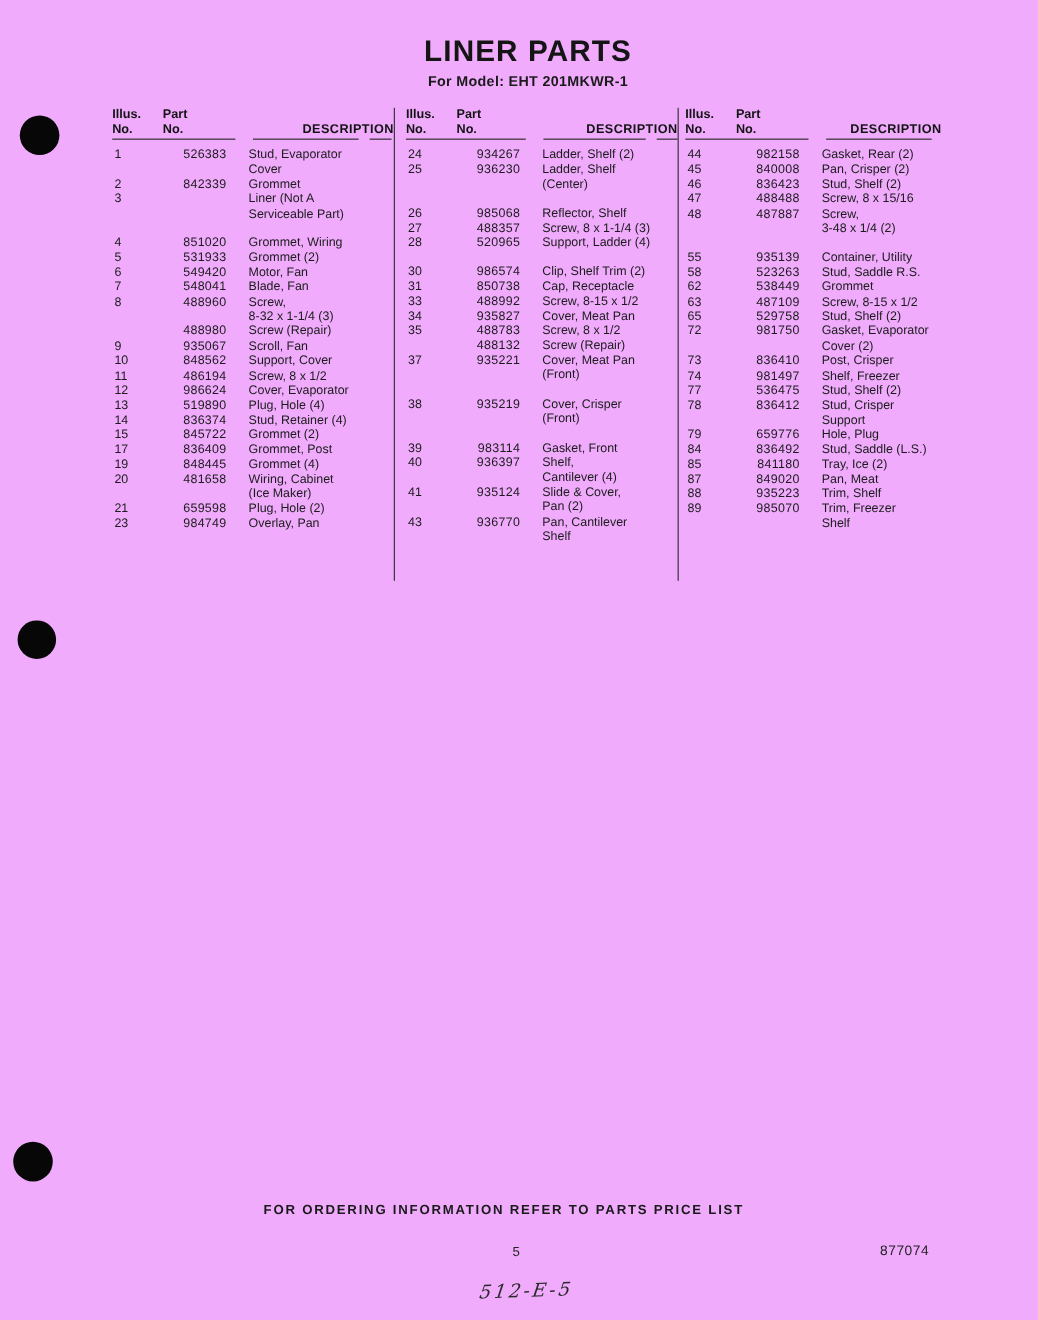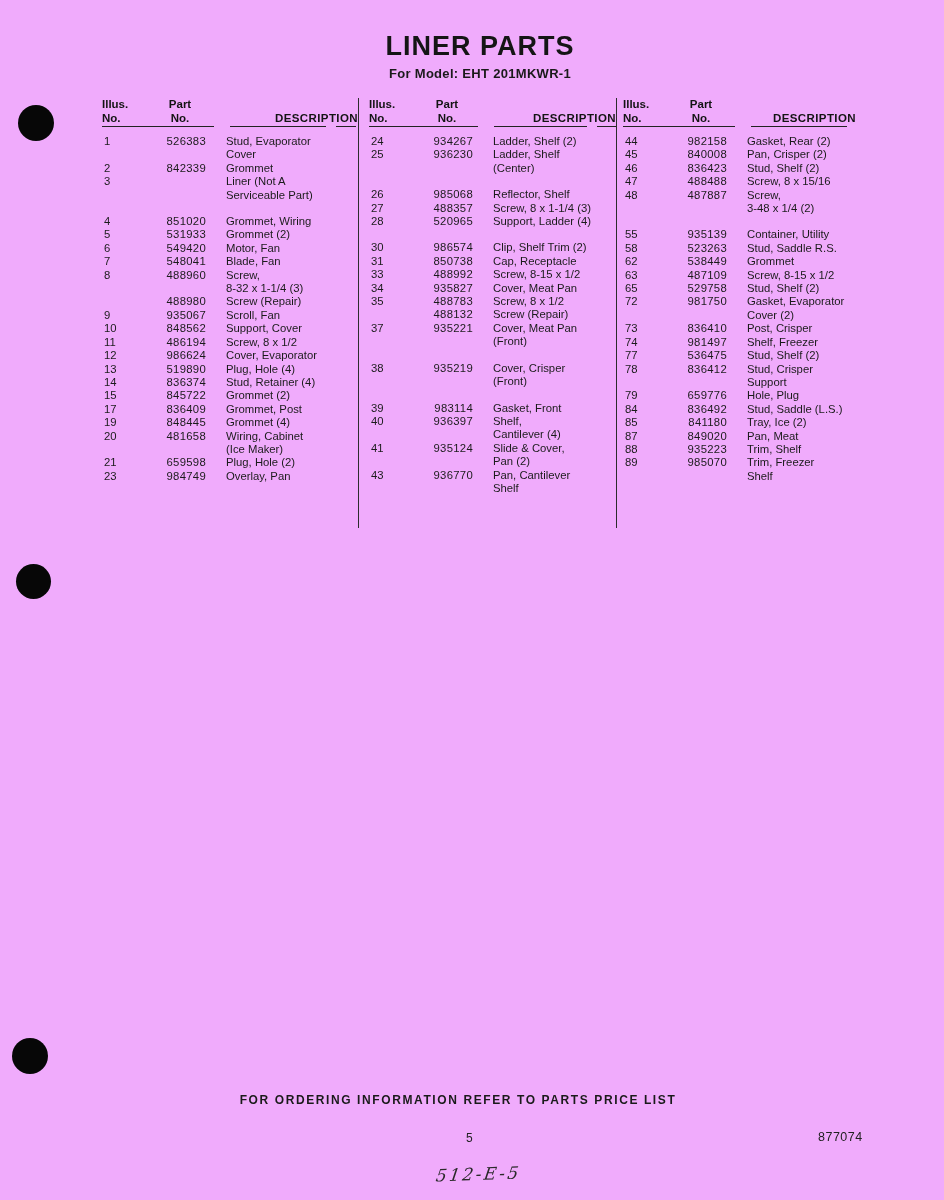--- a/index.html
+++ b/index.html
@@ -23,41 +23,41 @@
   }
 
   .table { position:absolute; left:98px; top:98px; display:flex; align-items:stretch; }
   .col { min-height:430px; box-sizing:border-box; }
   .colA { width:260px; padding-left:4px; }
   .colB { width:258px; padding-left:10px; border-left:1.6px solid #2c2c2c; }
   .colC { width:240px; padding-left:6px; border-left:1.6px solid #2c2c2c; }
 
   .hrow { display:grid; grid-template-columns:46px 64px auto; font-weight:bold;
           font-size:11.5px; line-height:13.5px; color:#141414; }
-  .hrow .h-part { text-align:center; }
+  .hrow .h-part { }
   .hrow .h-desc { padding-left:16px; letter-spacing:0.4px;text-align:right; }
   .rule { display:flex; height:4px; margin-top:1px; }
   .rule .s1 { width:112px; border-top:1.4px solid #222; }
   .rule .s2 { width:96px; margin-left:16px; border-top:1.4px solid #222; }
   .rule .s3 { width:20px; margin-left:10px; border-top:1.4px solid #222; }
 
   .rows { margin-top:5px; }
   .row { display:grid; grid-template-columns:46px 64px auto; font-size:11.3px;
          line-height:13.4px; white-space:nowrap; }
   .row.gap { margin-top:13px; }
   .c-illus { padding-left:2px; }
   .c-part { text-align:right; padding-right:6px; letter-spacing:0.3px; }
   .c-desc { padding-left:14px; }
 
   .order-note {
     position:absolute; top:1093px; left:0; width:916px; text-align:center;
     font-size:12px; font-weight:bold; letter-spacing:1.6px; color:#1a1a1a;
   }
   .page-num { position:absolute; top:1131px; left:466px; font-size:12px; color:#222; }
-  .doc-num { position:absolute; top:1130px; left:818px; font-size:12.5px; letter-spacing:0.5px; color:#222; }
+  .doc-num { position:absolute; top:1130px; left:800px; font-size:12.5px; letter-spacing:0.5px; color:#222; }
   .handwritten {
     position:absolute; top:1164px; left:436px;
     font-family:"DejaVu Serif", serif; font-style:italic; font-size:17px;
     letter-spacing:2.5px; color:#2a2a2a; transform:rotate(-2deg) skewX(-10deg);
   }
 </style>
 </head>
 <body>
 
 <div class="page">

